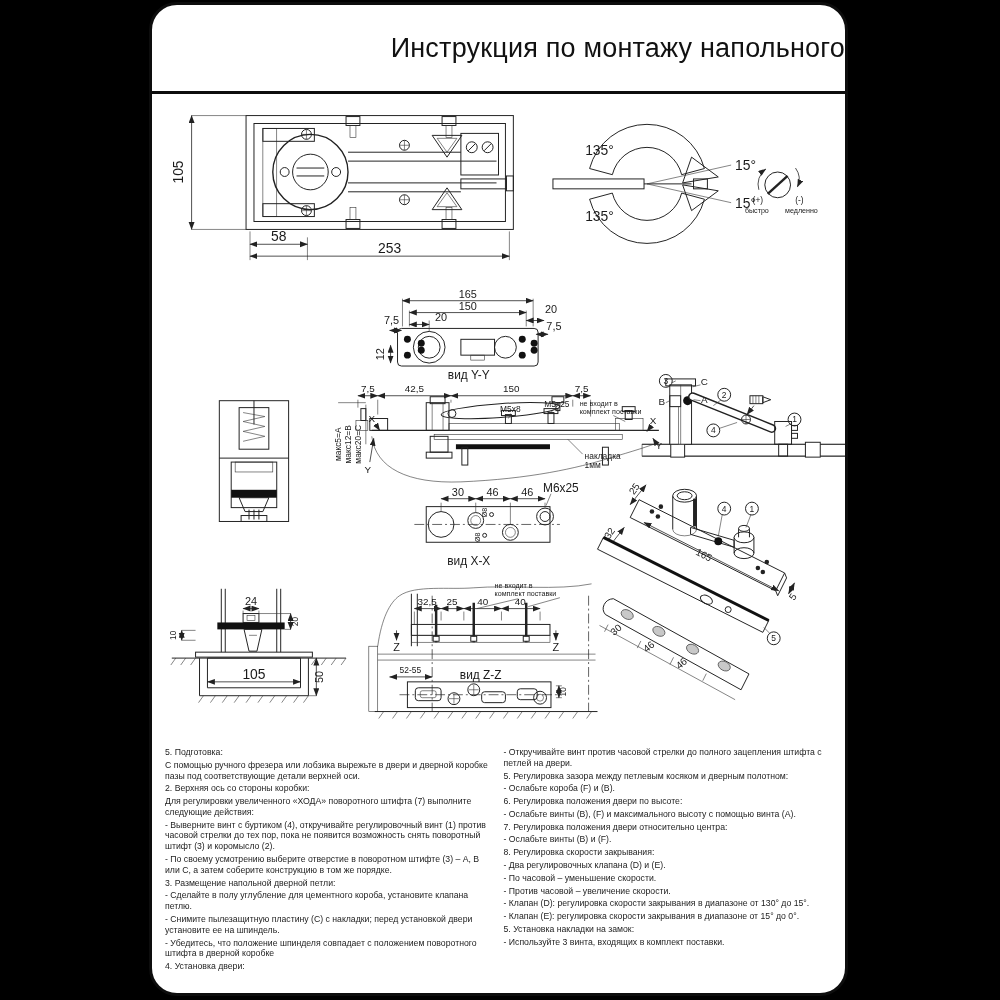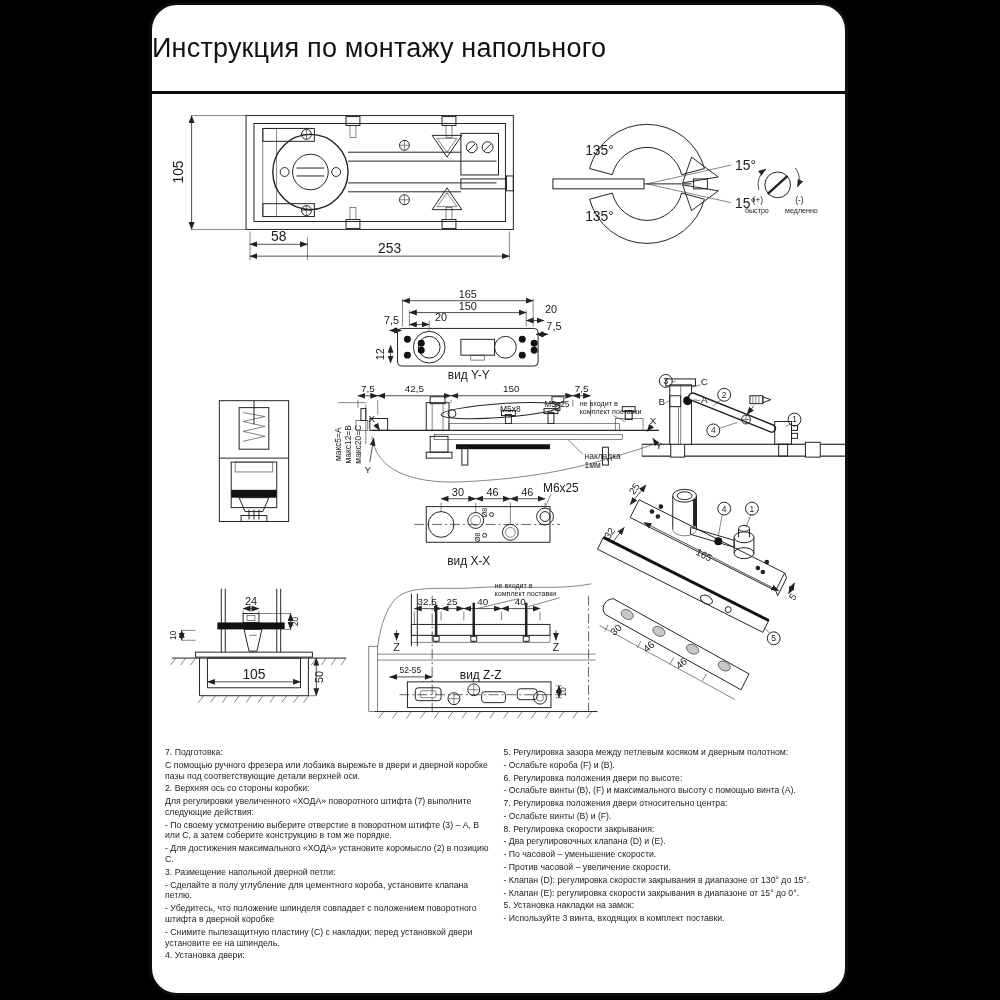--- a/index.html
+++ b/index.html
@@ -1,20 +1,20 @@
 <!DOCTYPE html>
 <html><head>
 <meta charset="utf-8">
 <style>
   html,body{margin:0;padding:0;background:#000;}
   body{width:1000px;height:1000px;position:relative;font-family:"Liberation Sans",sans-serif;}
   .card{position:absolute;left:149px;top:2px;width:699px;height:994px;background:#fff;
         border:3px solid #0d0d0d;border-radius:28px;box-sizing:border-box;overflow:hidden;}
   .titleblock{position:absolute;left:0;top:0;width:100%;height:86px;border-bottom:3px solid #0d0d0d;
-        display:flex;flex-direction:column;align-items:flex-start;justify-content:center;}
+        display:flex;flex-direction:column;align-items:flex-end;justify-content:center;}
   .titleblock div{font-size:27px;line-height:34px;color:#111;letter-spacing:.2px;text-align:center;}
   svg{position:absolute;left:0;top:90px;}
   svg text{font-family:"Liberation Sans",sans-serif;fill:#1a1a1a;}
   .ln{stroke:#222;fill:none;stroke-width:1;}
   .lb{stroke:#222;fill:none;stroke-width:1.4;}
   .tn{stroke:#333;fill:none;stroke-width:.6;}
   .blk{fill:#111;stroke:none;}
   .wh{fill:#fff;stroke:#222;stroke-width:1;}
   .dim{stroke:#222;stroke-width:.8;fill:none;marker-start:url(#as);marker-end:url(#ae);}
   .dimend{stroke:#222;stroke-width:.8;fill:none;marker-end:url(#ae);}
@@ -452,34 +452,35 @@
       <line x1="411" y1="596" x2="411" y2="608" class="dim"></line>
       <text class="dS mid" transform="rotate(-90 418 602)" x="418" y="602">10</text>
       <rect x="219" y="556" width="9" height="66" fill="url(#dh)" class="tn"></rect>
       <path d="M225,622 H450" class="ln"></path>
       <path d="M234,622 l-5,7 M248,622 l-5,7 M262,622 l-5,7 M276,622 l-5,7 M290,622 l-5,7 M304,622 l-5,7 M318,622 l-5,7 M332,622 l-5,7 M346,622 l-5,7 M360,622 l-5,7 M374,622 l-5,7 M388,622 l-5,7 M402,622 l-5,7 M416,622 l-5,7 M430,622 l-5,7 M444,622 l-5,7" class="tn"></path>
     </g>
   </svg>
 
   <div class="instr">
     <div class="col">
-      <p>7. Подготовка:</p>
+      <p>5. Подготовка:</p>
       <p>С помощью ручного фрезера или лобзика вырежьте в двери и дверной коробке пазы под соответствующие детали верхней оси.</p>
       <p>2. Верхняя ось со стороны коробки:</p>
       <p>Для регулировки увеличенного «ХОДА» поворотного штифта (7) выполните следующие действия:</p>
+      <p>- Выверните винт с буртиком (4), откручивайте регулировочный винт (1) против часовой стрелки до тех пор, пока не появится возможность снять поворотный штифт (3) и коромысло (2).</p>
       <p>- По своему усмотрению выберите отверстие в поворотном штифте (3) – А, В или С, а затем соберите конструкцию в том же порядке.</p>
-      <p>- Для достижения максимального «ХОДА» установите коромысло (2) в позицию С.</p>
       <p>3. Размещение напольной дверной петли:</p>
       <p>- Сделайте в полу углубление для цементного короба, установите клапана петлю.</p>
+      <p>- Снимите пылезащитную пластину (С) с накладки; перед установкой двери установите ее на шпиндель.</p>
       <p>- Убедитесь, что положение шпинделя совпадает с положением поворотного штифта в дверной коробке</p>
-      <p>- Снимите пылезащитную пластину (С) с накладки; перед установкой двери установите ее на шпиндель.</p>
       <p>4. Установка двери:</p>
 
     </div>
     <div class="col">
+      <p>- Откручивайте винт против часовой стрелки до полного зацепления штифта с петлей на двери.</p>
       <p>5. Регулировка зазора между петлевым косяком и дверным полотном:</p>
       <p>- Ослабьте короба (F) и (B).</p>
       <p>6. Регулировка положения двери по высоте:</p>
       <p>- Ослабьте винты (B), (F) и максимального высоту с помощью винта (A).</p>
       <p>7. Регулировка положения двери относительно центра:</p>
       <p>- Ослабьте винты (B) и (F).</p>
       <p>8. Регулировка скорости закрывания:</p>
       <p>- Два регулировочных клапана (D) и (E).</p>
       <p>- По часовой – уменьшение скорости.</p>
       <p>- Против часовой – увеличение скорости.</p>

